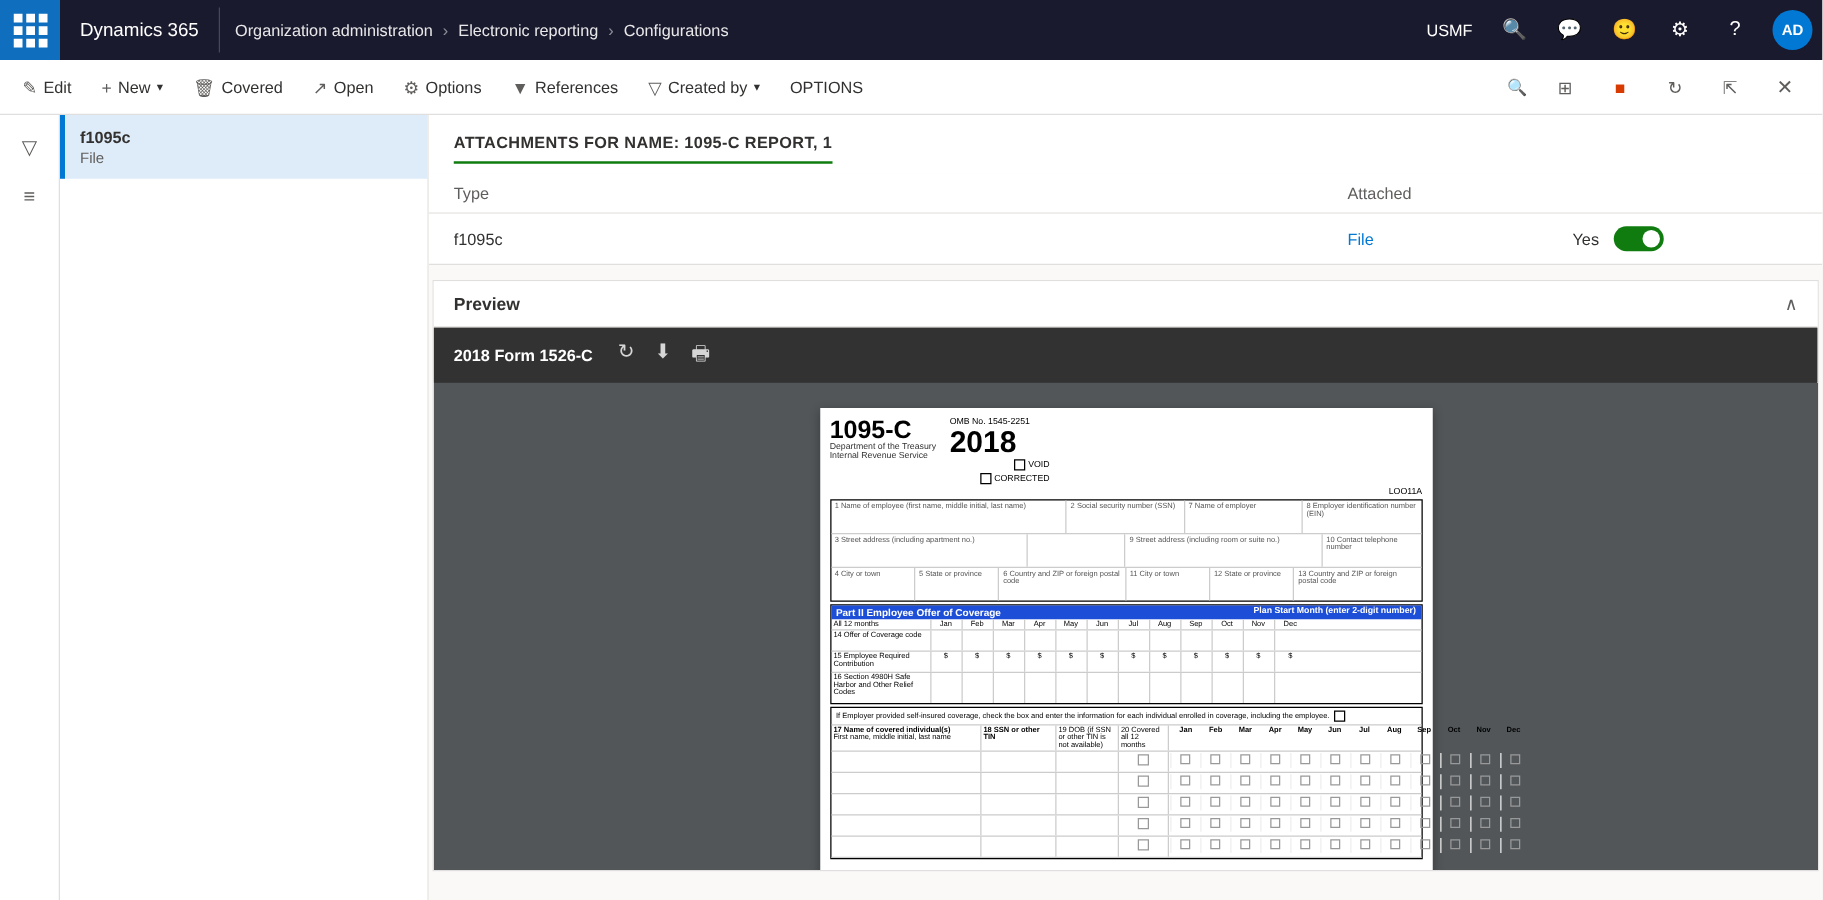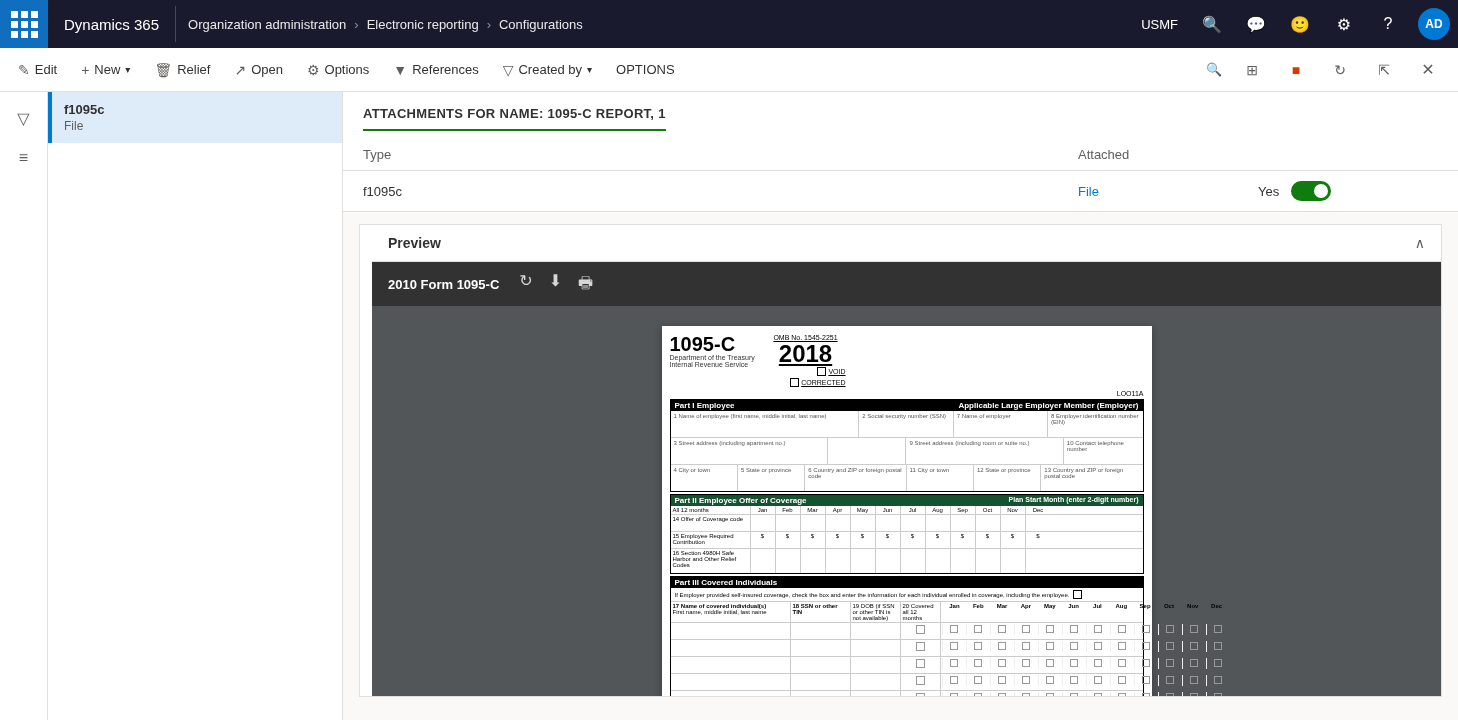--- a/index.html
+++ b/index.html
@@ -284,24 +284,23 @@
       right: 3px;
       top: 3px;
       width: 14px;
       height: 14px;
       background: white;
       border-radius: 50%;
     }
 
     
     .preview-section {
-      margin: 12px 16px;
+      margin: 12px 3px;
       background: white;
       border: 1px solid #e1dfdd;
-      padding-left: 12px;
     }
     .preview-header {
       display: flex;
       align-items: center;
       justify-content: space-between;
       padding: 10px 16px;
       border-bottom: 1px solid #e1dfdd;
       background: white;
     }
     .preview-title {
@@ -414,21 +413,21 @@
     <span class="icon">✎</span>
     <span>Edit</span>
   </button>
   <button class="action-btn">
     <span class="icon">+</span>
     <span>New</span>
     <span style="font-size:10px;">▾</span>
   </button>
   <button class="action-btn">
     <span class="icon">🗑</span>
-    <span>Relief</span>
+    <span>Covered</span>
   </button>
   <button class="action-btn">
     <span class="icon">↗</span>
     <span>Open</span>
   </button>
   <button class="action-btn">
     <span class="icon">⚙</span>
     <span>Options</span>
   </button>
   <button class="action-btn">
@@ -494,53 +493,49 @@
 
     <div class="preview-section">
       <div class="preview-header">
         <span class="preview-title">Preview</span>
         <span class="preview-collapse">∧</span>
       </div>
       <div class="preview-body">
 
         <div class="pdf-viewer">
           <div class="pdf-toolbar">
-            <span class="pdf-title">2010 Form 1095-C</span>
+            <span class="pdf-title">2018 Form 1526-C</span>
             <div class="pdf-toolbar-icons">
               <span class="pdf-icon">↻</span>
               <span class="pdf-icon">⬇</span>
               <span class="pdf-icon">🖶</span>
             </div>
           </div>
 
           <div class="pdf-scroll">
             <div class="pdf-content">
               <div class="form-1095c">
 
                 <div style="display:flex;gap:6px;align-items:flex-start;margin-bottom:3px;">
                   <div style="min-width:90px;">
                     <div style="font-size:20px;font-weight:900;color:#000;line-height:1;">1095-C</div>
                     <div style="font-size:7px;color:#333;">Department of the Treasury<br>Internal Revenue Service</div>
                   </div>
-                  <div style="min-width:80px;text-align:center;text-decoration:underline;">
+                  <div style="min-width:80px;text-align:left;">
                     <div style="font-size:7px;">OMB No. 1545-2251</div>
                     <div style="font-size:24px;font-weight:900;color:#000;line-height:1.1;">2018</div>
                     <div style="font-size:7px;display:flex;flex-direction:column;gap:2px;align-items:flex-end;">
                       <label style="display:flex;align-items:center;gap:2px;"><span style="width:9px;height:9px;border:1px solid #000;display:inline-block;"></span> VOID</label>
                       <label style="display:flex;align-items:center;gap:2px;"><span style="width:9px;height:9px;border:1px solid #000;display:inline-block;"></span> CORRECTED</label>
                     </div>
                   </div>
                 </div>
                 <div style="font-size:7px;text-align:right;margin-bottom:2px;">LOO11A</div>
 
                 <div style="border:1px solid #000;margin-bottom:2px;">
-                  <div style="background:#000;color:white;font-size:8px;font-weight:700;padding:1px 4px;display:flex;justify-content:space-between;">
-                    <span>Part I  Employee</span>
-                    <span>Applicable Large Employer Member (Employer)</span>
-                  </div>
 
                   <div style="display:grid;grid-template-columns:2fr 1fr 1fr 1fr;border-bottom:1px solid #ccc;">
                     <div style="border-right:1px solid #ccc;padding:2px 3px;font-size:7px;">
                         <div style="font-size:6px;color:#555;">1 Name of employee (first name, middle initial, last name)</div>
                         <div style="height:10px;"></div>
                       </div>
                     <div style="border-right:1px solid #ccc;padding:2px 3px;font-size:7px;">
                         <div style="font-size:6px;color:#555;">2 Social security number (SSN)</div>
                         <div style="height:10px;"></div>
                       </div>
@@ -592,21 +587,21 @@
                         <div style="height:10px;"></div>
                       </div>
                     <div style="padding:2px 3px;font-size:6px;">
                         <div style="color:#555;">13 Country and ZIP or foreign postal code</div>
                         <div style="height:10px;"></div>
                       </div>
                   </div>
                 </div>
 
                 <div style="border:1px solid #000;margin-bottom:2px;">
-                  <div style="background:#14532d;color:white;font-size:8px;font-weight:700;padding:1px 4px;display:flex;justify-content:space-between;">
+                  <div style="background:#1d4ed8;color:white;font-size:8px;font-weight:700;padding:1px 4px;display:flex;justify-content:space-between;">
                     <span>Part II  Employee Offer of Coverage</span>
                     <span style="font-size:7px;">Plan Start Month (enter 2-digit number)</span>
                   </div>
 
                   <div style="display:grid;grid-template-columns:80px 25px 25px 25px 25px 25px 25px 25px 25px 25px 25px 25px 25px;border-bottom:1px solid #ccc;font-size:6px;text-align:center;">
                     <div style="border-right:1px solid #ccc;padding:1px 2px;text-align:left;">All 12 months</div>
                     <div style="border-right:1px solid #ccc;padding:1px 1px;">Jan</div>
                     <div style="border-right:1px solid #ccc;padding:1px 1px;">Feb</div>
                     <div style="border-right:1px solid #ccc;padding:1px 1px;">Mar</div>
                     <div style="border-right:1px solid #ccc;padding:1px 1px;">Apr</div>
@@ -663,23 +658,20 @@
                       <div style="border-right:1px solid #ccc;padding:1px;"></div>
                       <div style="border-right:1px solid #ccc;padding:1px;"></div>
                       <div style="border-right:1px solid #ccc;padding:1px;"></div>
                       <div style="border-right:1px solid #ccc;padding:1px;"></div>
                       <div style="border-right:1px solid #ccc;padding:1px;"></div>
                       <div style="padding:1px;"></div>
                   </div>
                 </div>
 
                 <div style="border:1px solid #000;">
-                  <div style="background:#000;color:white;font-size:8px;font-weight:700;padding:1px 4px;">
-                    Part III  Covered Individuals
-                  </div>
                   <div style="padding:2px 4px;font-size:6px;border-bottom:1px solid #ccc;display:flex;align-items:center;gap:4px;">
                     <span>If Employer provided self-insured coverage, check the box and enter the information for each individual enrolled in coverage, including the employee.</span>
                     <span style="width:9px;height:9px;border:1px solid #000;display:inline-block;flex-shrink:0;"></span>
                   </div>
 
                   <div style="display:grid;grid-template-columns:120px 60px 50px 40px 290px;border-bottom:1px solid #ccc;font-size:6px;">
                     <div style="border-right:1px solid #ccc;padding:1px 2px;font-size:6px;">
                         <div style="font-weight:600;">17 Name of covered individual(s)</div>
                         <div>First name, middle initial, last name</div>
                       </div>

